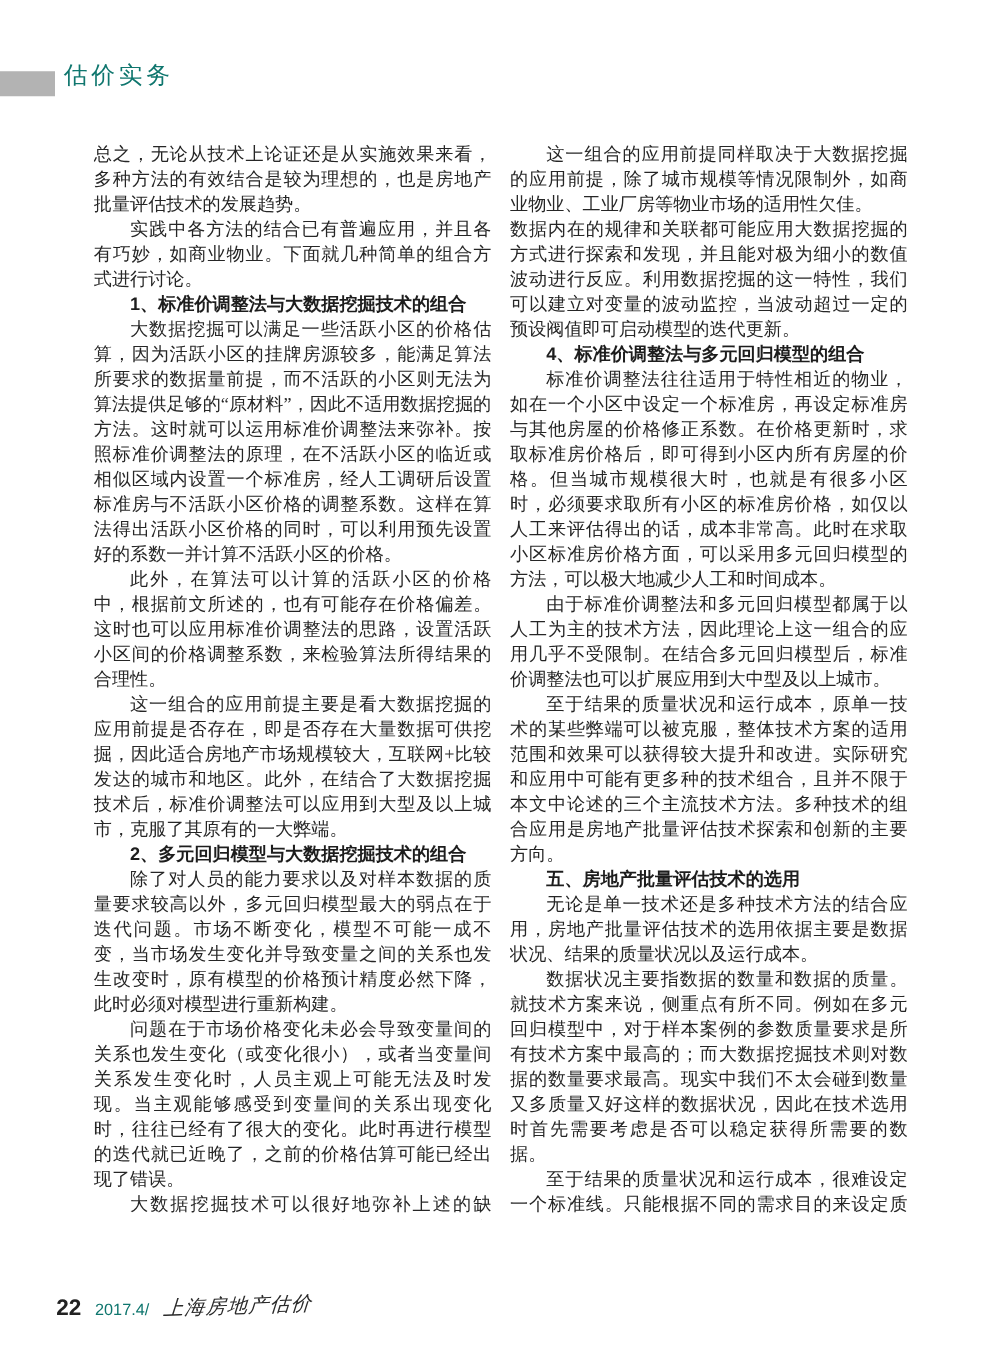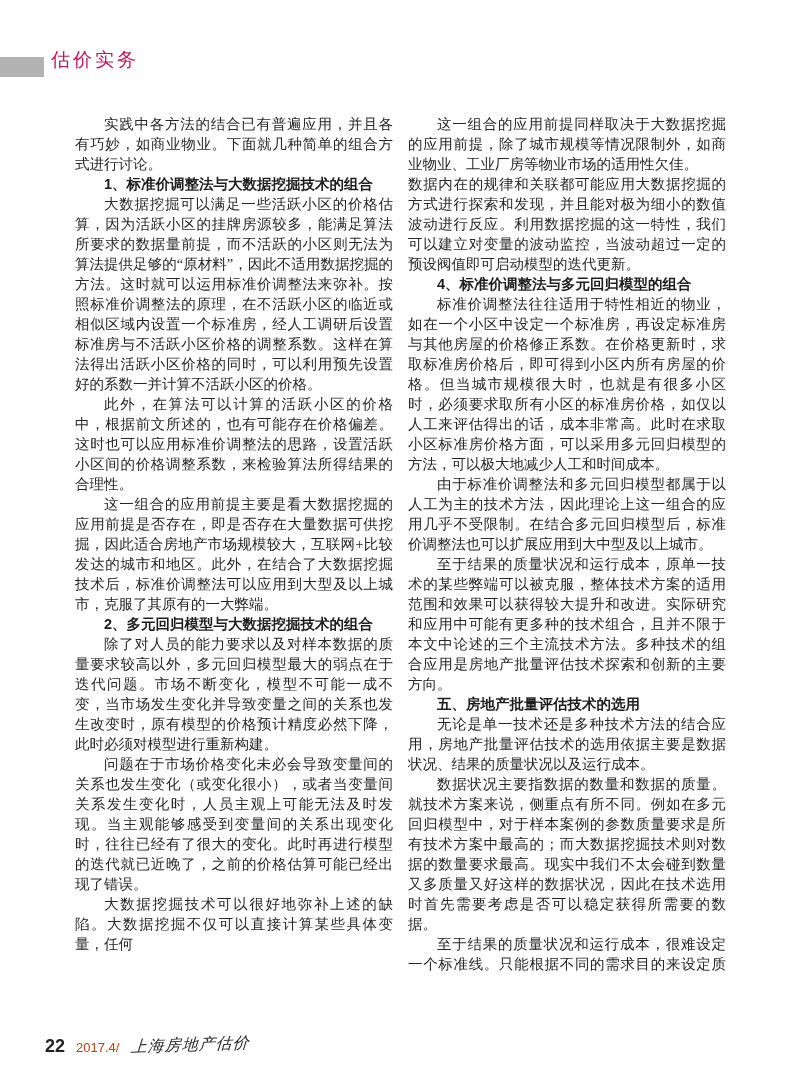--- a/index.html
+++ b/index.html
@@ -24,21 +24,21 @@
     height: 20px;
     background: #b3b3b3;
   }
   .header-label {
     position: absolute;
     left: 51px;
     top: 47px;
     font-family: "Liberation Sans", "DejaVu Sans", sans-serif;
     font-size: 19px;
     letter-spacing: 3px;
-    color: #be185d;
+    color: #0f766e;
   }
   
   .content {
     position: absolute;
     left: 75px;
     top: 114px;
     width: 651px;
     height: 862px;
     display: flex;
     gap: 15px;
@@ -81,21 +81,21 @@
   .page-number {
     font-family: "Liberation Sans", "DejaVu Sans", sans-serif;
     font-size: 18px;
     font-weight: 600;
     color: #222222;
     margin-top: 28px;
   }
   .issue {
     font-family: "Liberation Sans", "DejaVu Sans", sans-serif;
     font-size: 13px;
-    color: #c2410c;
+    color: #0f766e;
   }
   .journal-script {
     font-family: "Liberation Serif", "DejaVu Serif", serif;
     font-style: italic;
     font-size: 16px;
     color: #2a2a2a;
     transform: rotate(-2deg) skewX(-6deg);
     transform-origin: left bottom;
     letter-spacing: 1px;
   }
@@ -103,20 +103,21 @@
 </head>
 <body>
 
 <div class="page">
 
   <div class="header-block"></div>
   <div class="header-label">估价实务</div>
 
   <div class="content">
     <div class="col">
+        <p class="para no-indent">总之，无论从技术上论证还是从实施效果来看，多种方法的有效结合是较为理想的，也是房地产批量评估技术的发展趋势。</p>
         <p class="para indent">实践中各方法的结合已有普遍应用，并且各有巧妙，如商业物业。下面就几种简单的组合方式进行讨论。</p>
         <h3 class="heading indent">1、标准价调整法与大数据挖掘技术的组合</h3>
         <p class="para indent">大数据挖掘可以满足一些活跃小区的价格估算，因为活跃小区的挂牌房源较多，能满足算法所要求的数据量前提，而不活跃的小区则无法为算法提供足够的“原材料”，因此不适用数据挖掘的方法。这时就可以运用标准价调整法来弥补。按照标准价调整法的原理，在不活跃小区的临近或相似区域内设置一个标准房，经人工调研后设置标准房与不活跃小区价格的调整系数。这样在算法得出活跃小区价格的同时，可以利用预先设置好的系数一并计算不活跃小区的价格。</p>
         <p class="para indent">此外，在算法可以计算的活跃小区的价格中，根据前文所述的，也有可能存在价格偏差。这时也可以应用标准价调整法的思路，设置活跃小区间的价格调整系数，来检验算法所得结果的合理性。</p>
         <p class="para indent">这一组合的应用前提主要是看大数据挖掘的应用前提是否存在，即是否存在大量数据可供挖掘，因此适合房地产市场规模较大，互联网+比较发达的城市和地区。此外，在结合了大数据挖掘技术后，标准价调整法可以应用到大型及以上城市，克服了其原有的一大弊端。</p>
         <h3 class="heading indent">2、多元回归模型与大数据挖掘技术的组合</h3>
         <p class="para indent">除了对人员的能力要求以及对样本数据的质量要求较高以外，多元回归模型最大的弱点在于迭代问题。市场不断变化，模型不可能一成不变，当市场发生变化并导致变量之间的关系也发生改变时，原有模型的价格预计精度必然下降，此时必须对模型进行重新构建。</p>
         <p class="para indent">问题在于市场价格变化未必会导致变量间的关系也发生变化（或变化很小），或者当变量间关系发生变化时，人员主观上可能无法及时发现。当主观能够感受到变量间的关系出现变化时，往往已经有了很大的变化。此时再进行模型的迭代就已近晚了，之前的价格估算可能已经出现了错误。</p>
         <p class="para indent">大数据挖掘技术可以很好地弥补上述的缺陷。大数据挖掘不仅可以直接计算某些具体变量，任何</p>
       </div>

